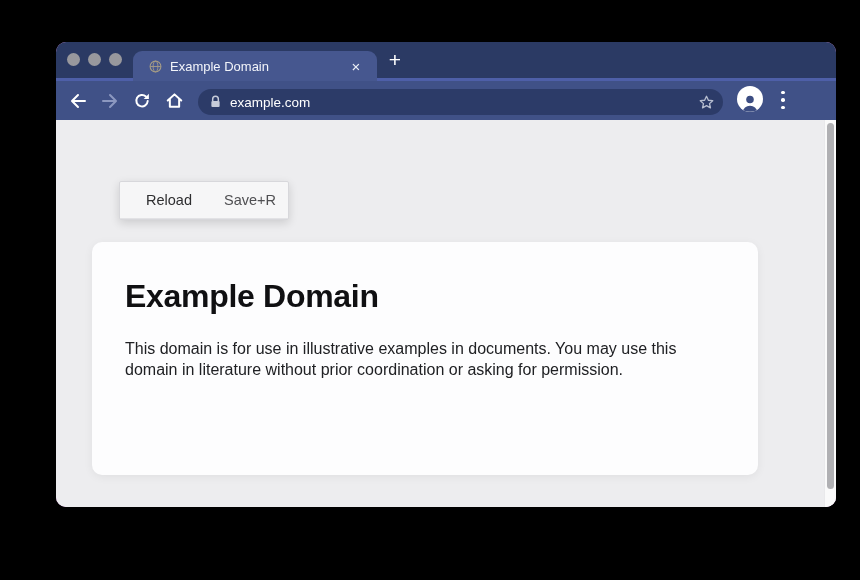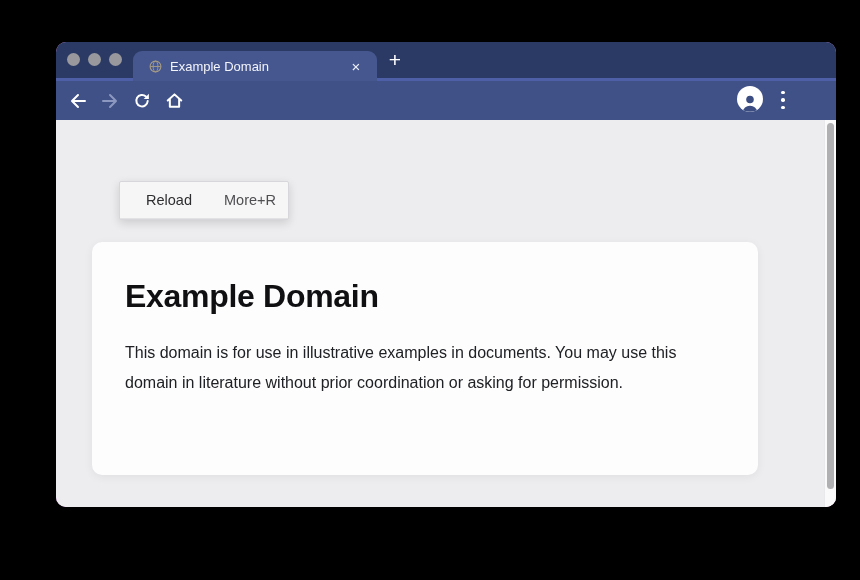--- a/index.html
+++ b/index.html
@@ -58,21 +58,21 @@
   .card{
     position:absolute;left:36px;top:122px;width:666px;height:233px;background:#fdfdfe;
     border-radius:10px;box-shadow:0 2px 10px rgba(0,0,0,.06);
   }
   .card h1{
     position:absolute;left:33px;top:36px;margin:0;font-size:32px;font-weight:700;
     color:#101012;letter-spacing:-.3px;
   }
   .card p{
     position:absolute;left:33px;top:96px;margin:0;width:600px;font-size:16px;
-    line-height:30px;color:#202124;
+    line-height:21px;color:#202124;
   }
   .card a{
     position:absolute;left:33px;top:160px;font-size:16px;color:#5a6b9b;text-decoration:none;
   }
   
   .ctxmenu{
     position:absolute;left:63px;top:61px;width:170px;background:#f6f6f7;
     border:1px solid #d7d7db;border-radius:2px;box-shadow:0 3px 10px rgba(0,0,0,.14);
     box-sizing:border-box;z-index:5;
   }
@@ -129,20 +129,32 @@
           <path d="M14.7 9 A5.7 5.7 0 1 1 12.9 4.5" fill="none" stroke="#ffffff" stroke-width="2" stroke-linecap="round"></path>
           <path d="M15.9 1.8 L15.9 7.0 L10.7 7.0 Z" fill="#ffffff"></path>
         </svg>
       </div>
       <div class="toolbtn" style="left:102px;">
         <svg width="19" height="19" viewBox="0 0 18 18">
           <path d="M2.6 9 L9 3.2 L15.4 9 M4.6 7.6 V15 H13.4 V7.6" fill="none" stroke="#ffffff" stroke-width="1.9" stroke-linecap="round" stroke-linejoin="round"></path>
         </svg>
       </div>
 
+      <div class="pill">
+        <svg class="lock" width="15" height="16" viewBox="0 0 16 16">
+          <path d="M5 7 V4.8 a3 3 0 0 1 6 0 V7" fill="none" stroke="#c6cbd9" stroke-width="1.6"></path>
+          <rect x="3.6" y="6.8" width="8.8" height="6.6" rx="1.2" fill="#c6cbd9"></rect>
+        </svg>
+        <span class="url">example.com</span>
+        <span class="star">
+          <svg width="17" height="17" viewBox="0 0 18 18">
+            <path d="M9 2.4 L11 6.6 L15.6 7.1 L12.2 10.2 L13.2 14.7 L9 12.3 L4.8 14.7 L5.8 10.2 L2.4 7.1 L7 6.6 Z" fill="none" stroke="#b6bdcf" stroke-width="1.4" stroke-linejoin="round"></path>
+          </svg>
+        </span>
+      </div>
 
       <div class="avatar">
         <svg width="22" height="20" viewBox="0 0 18 16">
           <circle cx="9" cy="6" r="3.1" fill="#3c4d82"></circle>
           <path d="M3.2 16 a5.8 5 0 0 1 11.6 0 z" fill="#3c4d82"></path>
         </svg>
       </div>
 
       <div class="kebab">
         <i></i>
@@ -154,21 +166,21 @@
     <div class="content">
 
       <div class="card">
         <h1>Example Domain</h1>
         <p>This domain is for use in illustrative examples in documents. You may use this domain in literature without prior coordination or asking for permission.</p>
       </div>
 
       <div class="ctxmenu">
         <div class="ctxitem">
           <span class="lbl">Reload</span>
-          <span class="sc">More+R</span>
+          <span class="sc">Save+R</span>
         </div>
         <div class="ctxsep"></div>
       </div>
 
       <div class="sbar">
         <div class="sthumb"></div>
       </div>
     </div>
 
   </div>

